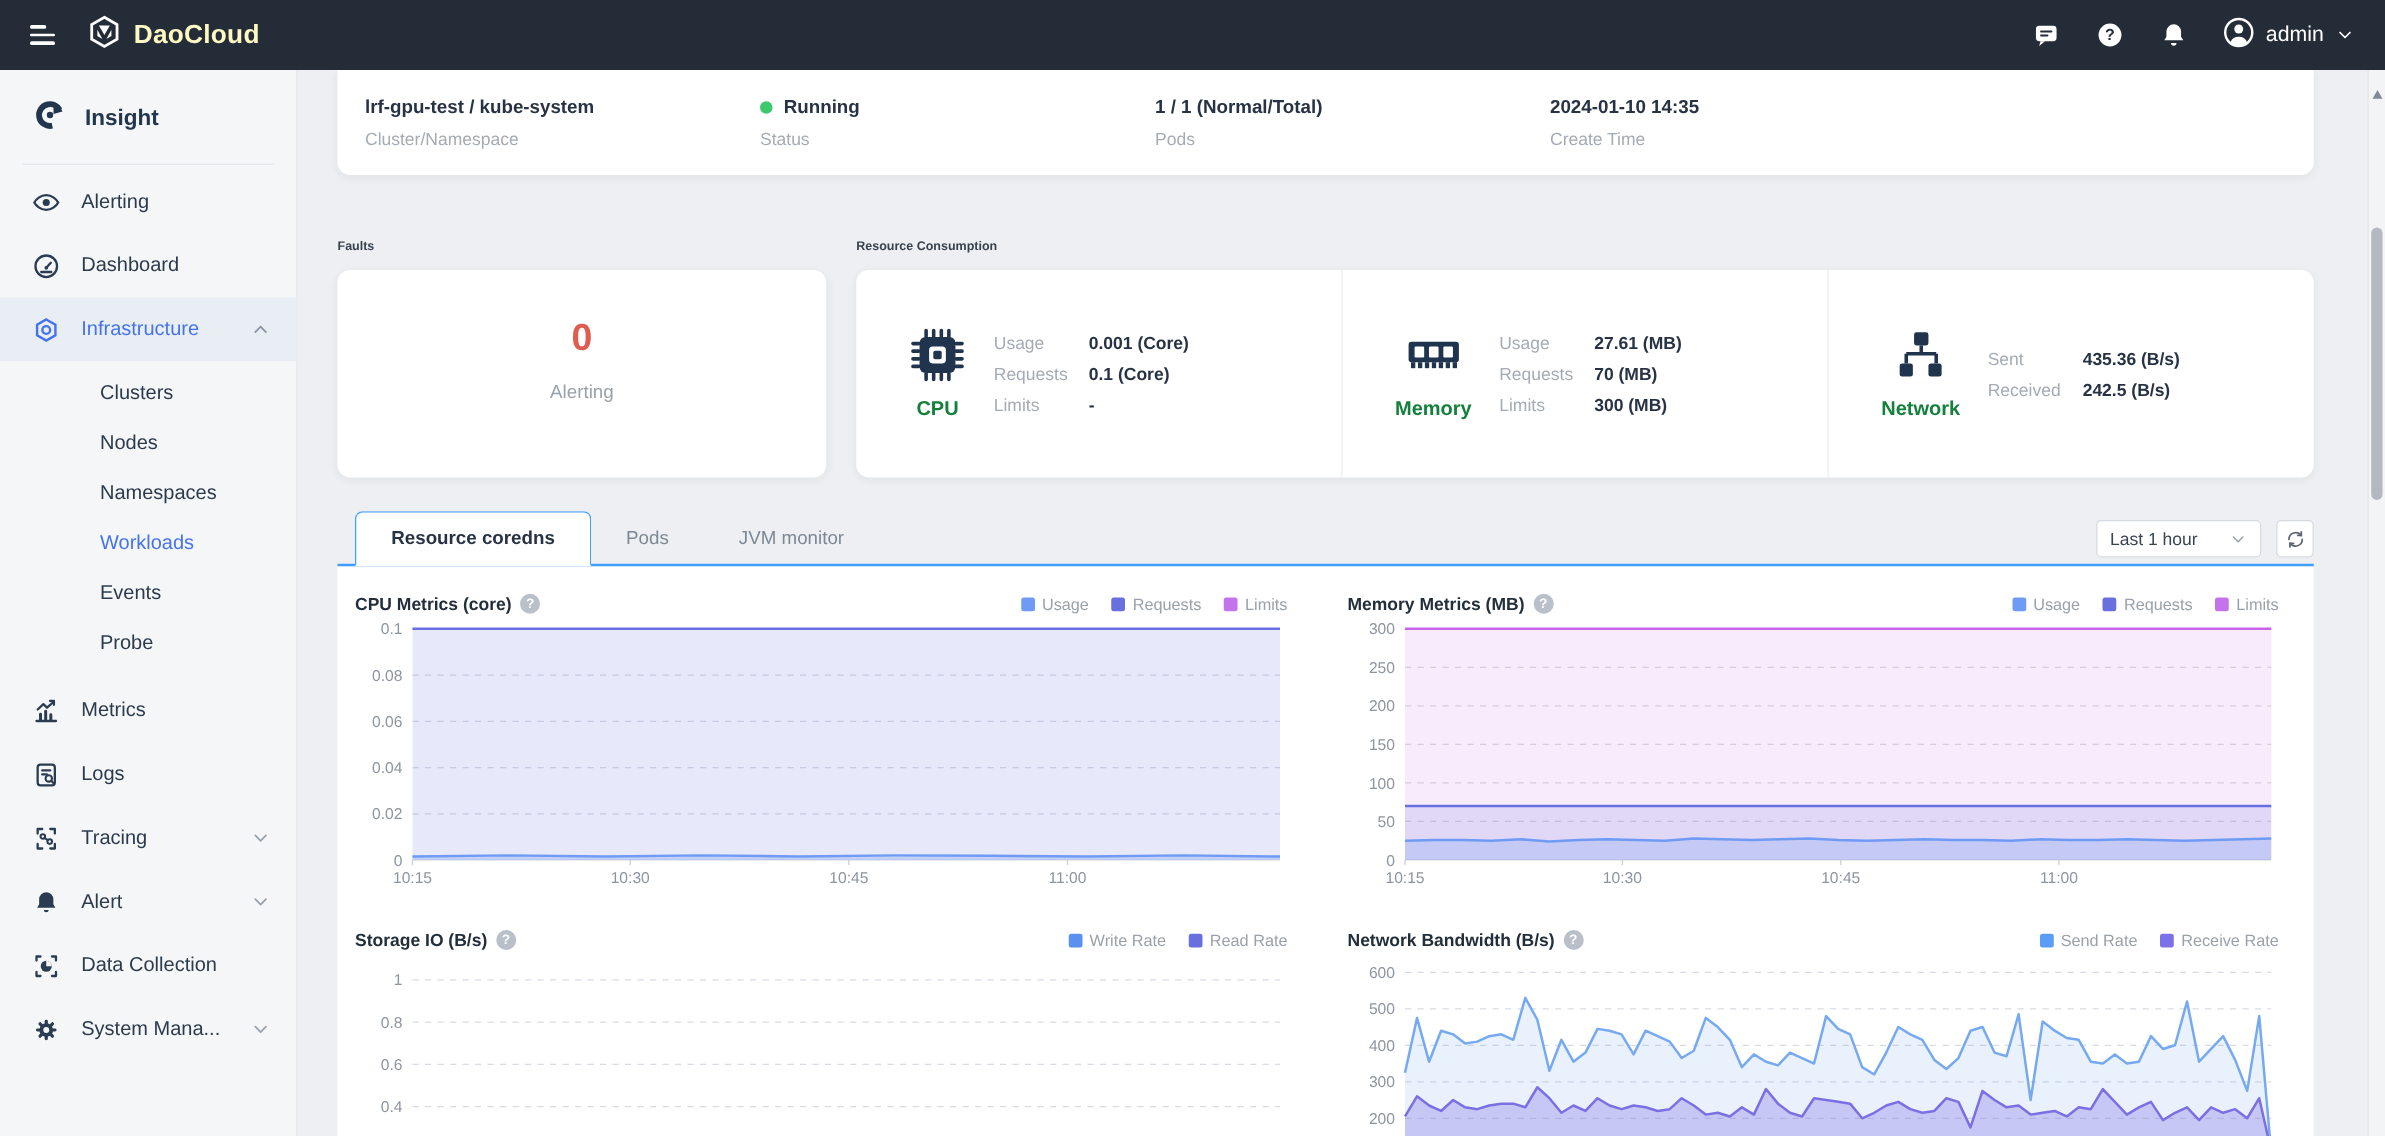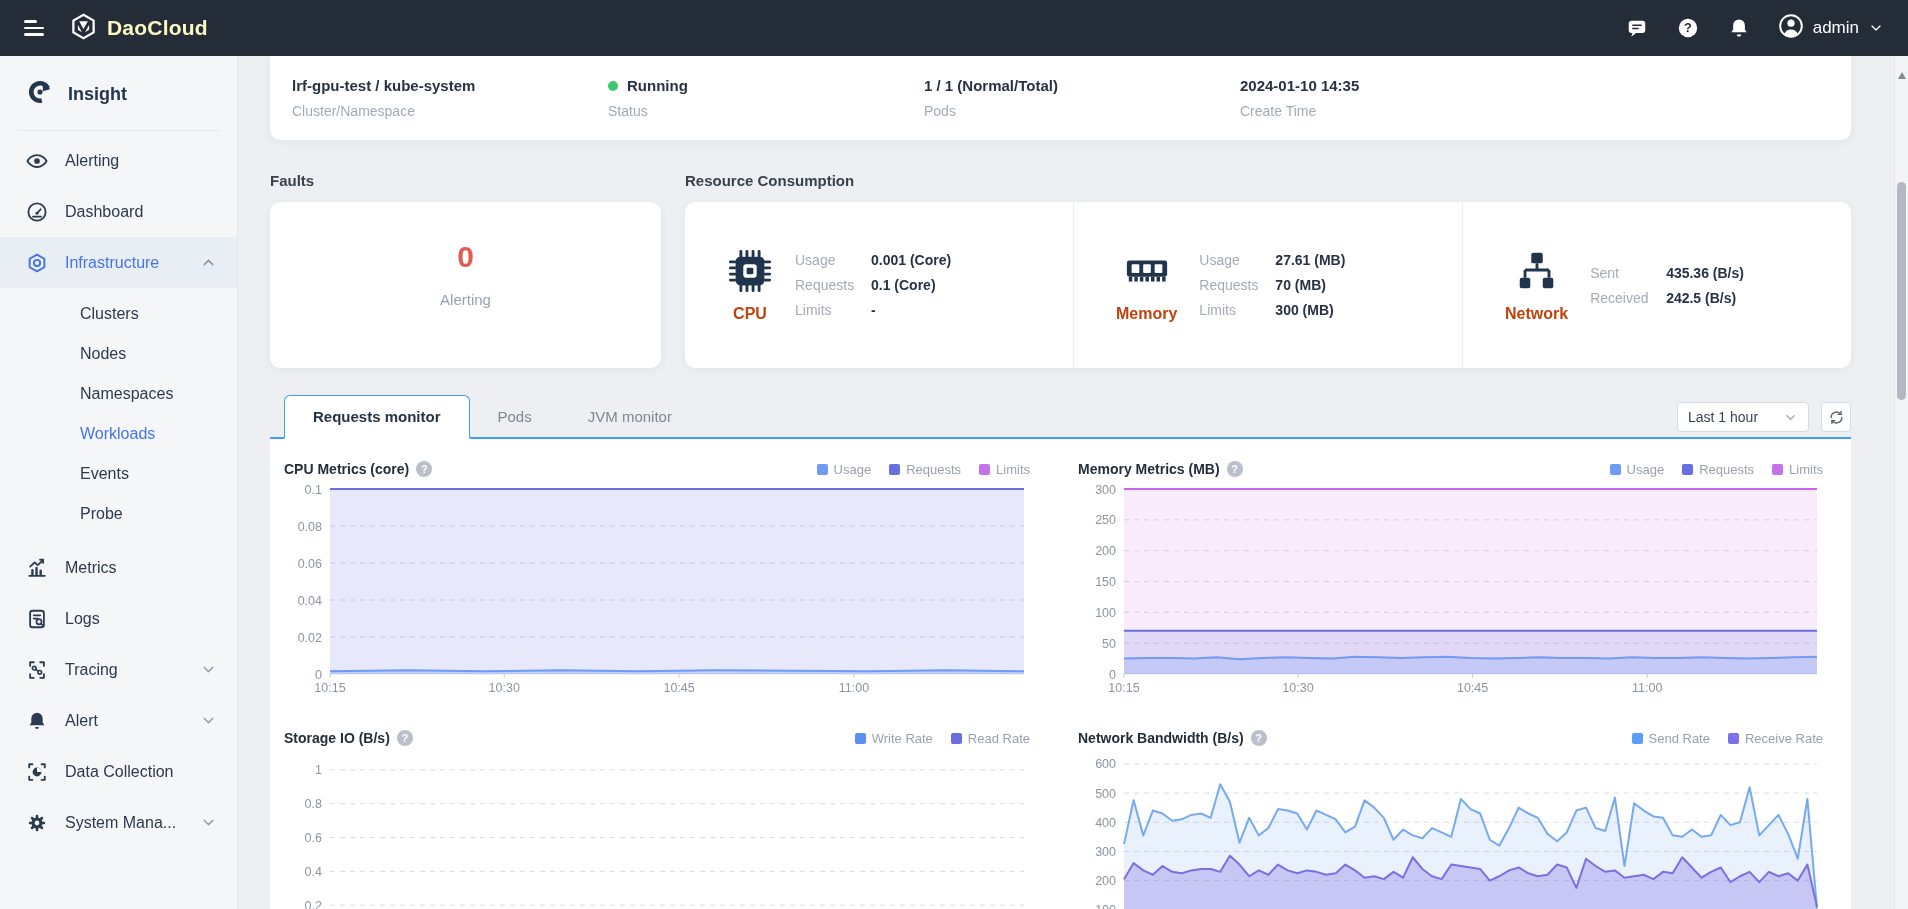--- a/index.html
+++ b/index.html
@@ -29,31 +29,31 @@
   .chev{width:17px;height:17px;margin-left:auto}
   .sub-group{padding:6px 0 8px 0}
   
   .content{position:fixed;left:238px;top:56px;right:14px;bottom:0;background:#edeff2;padding:0 43px 0 32px;overflow:hidden}
   .card{background:#fff;border-radius:10px;box-shadow:0 2px 8px rgba(31,45,61,.06)}
   .info-card{border-radius:0 0 10px 10px;height:84px;display:flex;align-items:center;padding:10px 22px}
   .info-col{width:316px;display:flex;flex-direction:column;gap:9px}
   .info-val{font-size:15px;font-weight:600;color:#273345;display:flex;align-items:center}
   .info-lab{font-size:14px;color:#a4abb5}
   .dot{width:10px;height:10px;border-radius:50%;display:inline-block;margin-right:9px}
-  .labels-row{display:flex;gap:24px;margin-top:32px;font-size:15px;font-weight:600;color:#38424e}
+  .labels-row{display:flex;gap:24px;margin-top:52px;font-size:10px;font-weight:600;color:#38424e}
   .labels-row .l1{width:391px}
   .cards-row{display:flex;gap:24px;margin-top:13px}
   .faults-card{width:391px;height:166px;display:flex;flex-direction:column;align-items:center}
   .faults-count{font-size:30px;font-weight:700;margin-top:38px}
   .faults-label{font-size:15px;color:#99a1ab;margin-top:17px}
   .rc-card{flex:1;height:166px;display:flex}
   .rc-section{flex:1;display:flex;align-items:center;gap:22px;padding-left:42px}
   .rc-section + .rc-section{border-left:1px solid #ecedf1}
   .rc-ico-wrap{display:flex;flex-direction:column;align-items:center;gap:7px}
-  .rc-name{font-size:16px;font-weight:600;color:#c2410c}
+  .rc-name{font-size:16px;font-weight:600;color:#15803d}
   .rc-stats{display:flex;flex-direction:column;gap:9px}
   .rc-row{display:flex;font-size:14px;align-items:baseline}
   .rc-row .rl{color:#a4abb5;width:76px}
   .rc-row .rv{color:#273345;font-weight:700}
   
   .monitor{margin-top:27px}
   .tabbar{display:flex;align-items:flex-end;position:relative;height:44px}
   .tabbar::after{content:"";position:absolute;left:0;right:0;bottom:0;height:2px;background:#409eff}
   .tab{height:40px;line-height:40px;padding:0 28px;font-size:15px;color:#7e8894;cursor:pointer;margin-bottom:2px;z-index:1}
   .tab.first{margin-left:14px}
@@ -413,21 +413,21 @@
               <span class="rl">Received</span>
               <span class="rv">242.5 (B/s)</span>
             </div>
         </div>
       </div>
     </section>
   </div>
 
   <div class="monitor">
     <div class="tabbar">
-      <div class="tab first active">Requests monitor</div>
+      <div class="tab first active">Resource coredns</div>
       <div class="tab">Pods</div>
       <div class="tab">JVM monitor</div>
       <div class="controls">
         <div class="select">
           <span>Last 1 hour</span>
           <svg class="sel-chev" width="15" height="15" viewBox="0 0 24 24">
               <path d="M6 9l6 6 6-6" stroke="#98a1ad" stroke-width="2" fill="none" stroke-linecap="round" stroke-linejoin="round"></path>
             </svg>
         </div>
         <button class="refresh-btn">

